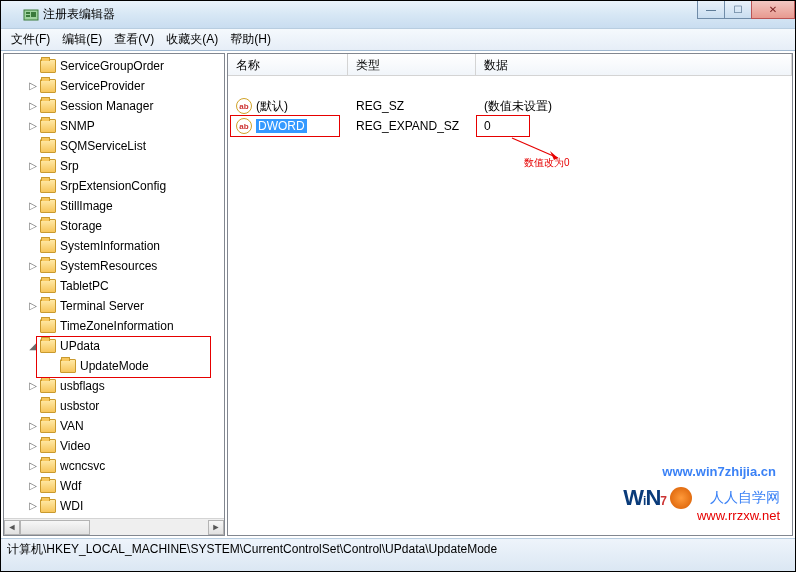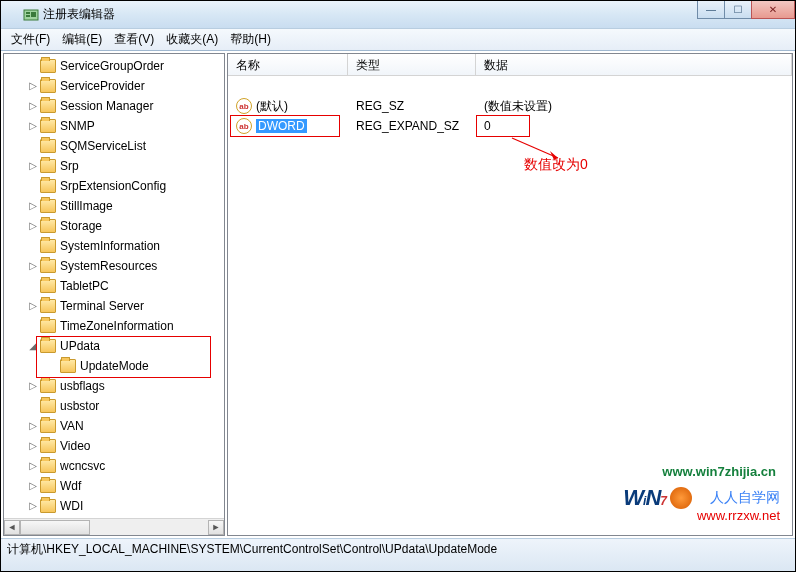--- a/index.html
+++ b/index.html
@@ -30,25 +30,25 @@
 .list-pane { flex:1; border:1px solid #828790; margin:2px 2px 2px 0; display:flex; flex-direction:column; min-height:0; background:#fff;gap:20px; }
 .list-header { height:22px; display:flex; border-bottom:1px solid #d4d4d4; background:linear-gradient(to bottom,#fff,#f1f5fa); }
 .list-header .col { padding:3px 8px; border-right:1px solid #d4d4d4; color:#000; }
 .list-body { flex:1; position:relative; }
 .list-row { display:flex; align-items:center; height:20px; }
 .list-row .cell { padding:0 8px; display:flex; align-items:center; height:100%; }
 .ab-icon { width:16px; height:16px; margin-right:4px; background:#fff; border:1px solid #d0a32a; border-radius:8px; display:flex; align-items:center; justify-content:center; flex-shrink:0; color:#c33; font-size:8px; font-weight:bold; }
 .sel { background:#3399ff; color:#fff; padding:0 2px; }
 .red-box2 { position:absolute; border:1px solid #e60000; pointer-events:none; }
 .arrow { position:absolute; pointer-events:none; }
-.anno { position:absolute; color:#e60000; font-size:14px; }
-.watermark1 { position:absolute; right:16px; bottom:56px; color:#15803d; font-weight:bold; font-size:13px; }
+.anno { position:absolute; color:#e60000; font-size:10px; }
+.watermark1 { position:absolute; right:16px; bottom:56px; color:#3b82f6; font-weight:bold; font-size:13px; }
 .watermark3 { position:absolute; right:12px; bottom:12px; color:#e60000; font-size:13px; }
 .logo { position:absolute; right:12px; bottom:24px; display:flex; align-items:center; }
-.logo .win { font-family: Arial, sans-serif; font-weight:bold; font-size:22px; color:#0a3b7a; font-style:italic; letter-spacing:-1px; }
+.logo .win { font-family: Arial, sans-serif; font-weight:bold; font-size:22px; color:#0a3b7a; letter-spacing:-1px; }
 .logo .seven { color:#c33; }
 .statusbar { height:33px; background:linear-gradient(to bottom,#eef4fb,#dbe7f3); border-top:1px solid #b8cde0; padding:2px 6px; color:#000; }
 .col-name { width:120px; }
 .col-type { width:128px; }
 .col-data { flex:1; }
 .win-ctrls { position:absolute; right:0; top:0; height:20px; display:flex; }
 .win-ctrls .wc { width:28px; height:18px; border:1px solid #6f8ba8; border-top:none; background:linear-gradient(to bottom,#e8f1fa,#c9ddf0); margin-left:-1px; display:flex;align-items:center;justify-content:center; color:#3a5a7a; font-size:10px;}
 .win-ctrls .wc.close { width:44px; background:linear-gradient(to bottom,#f2c8c2,#e89a90); border-color:#b55; color:#7a2020;}
 </style>
 </head>

